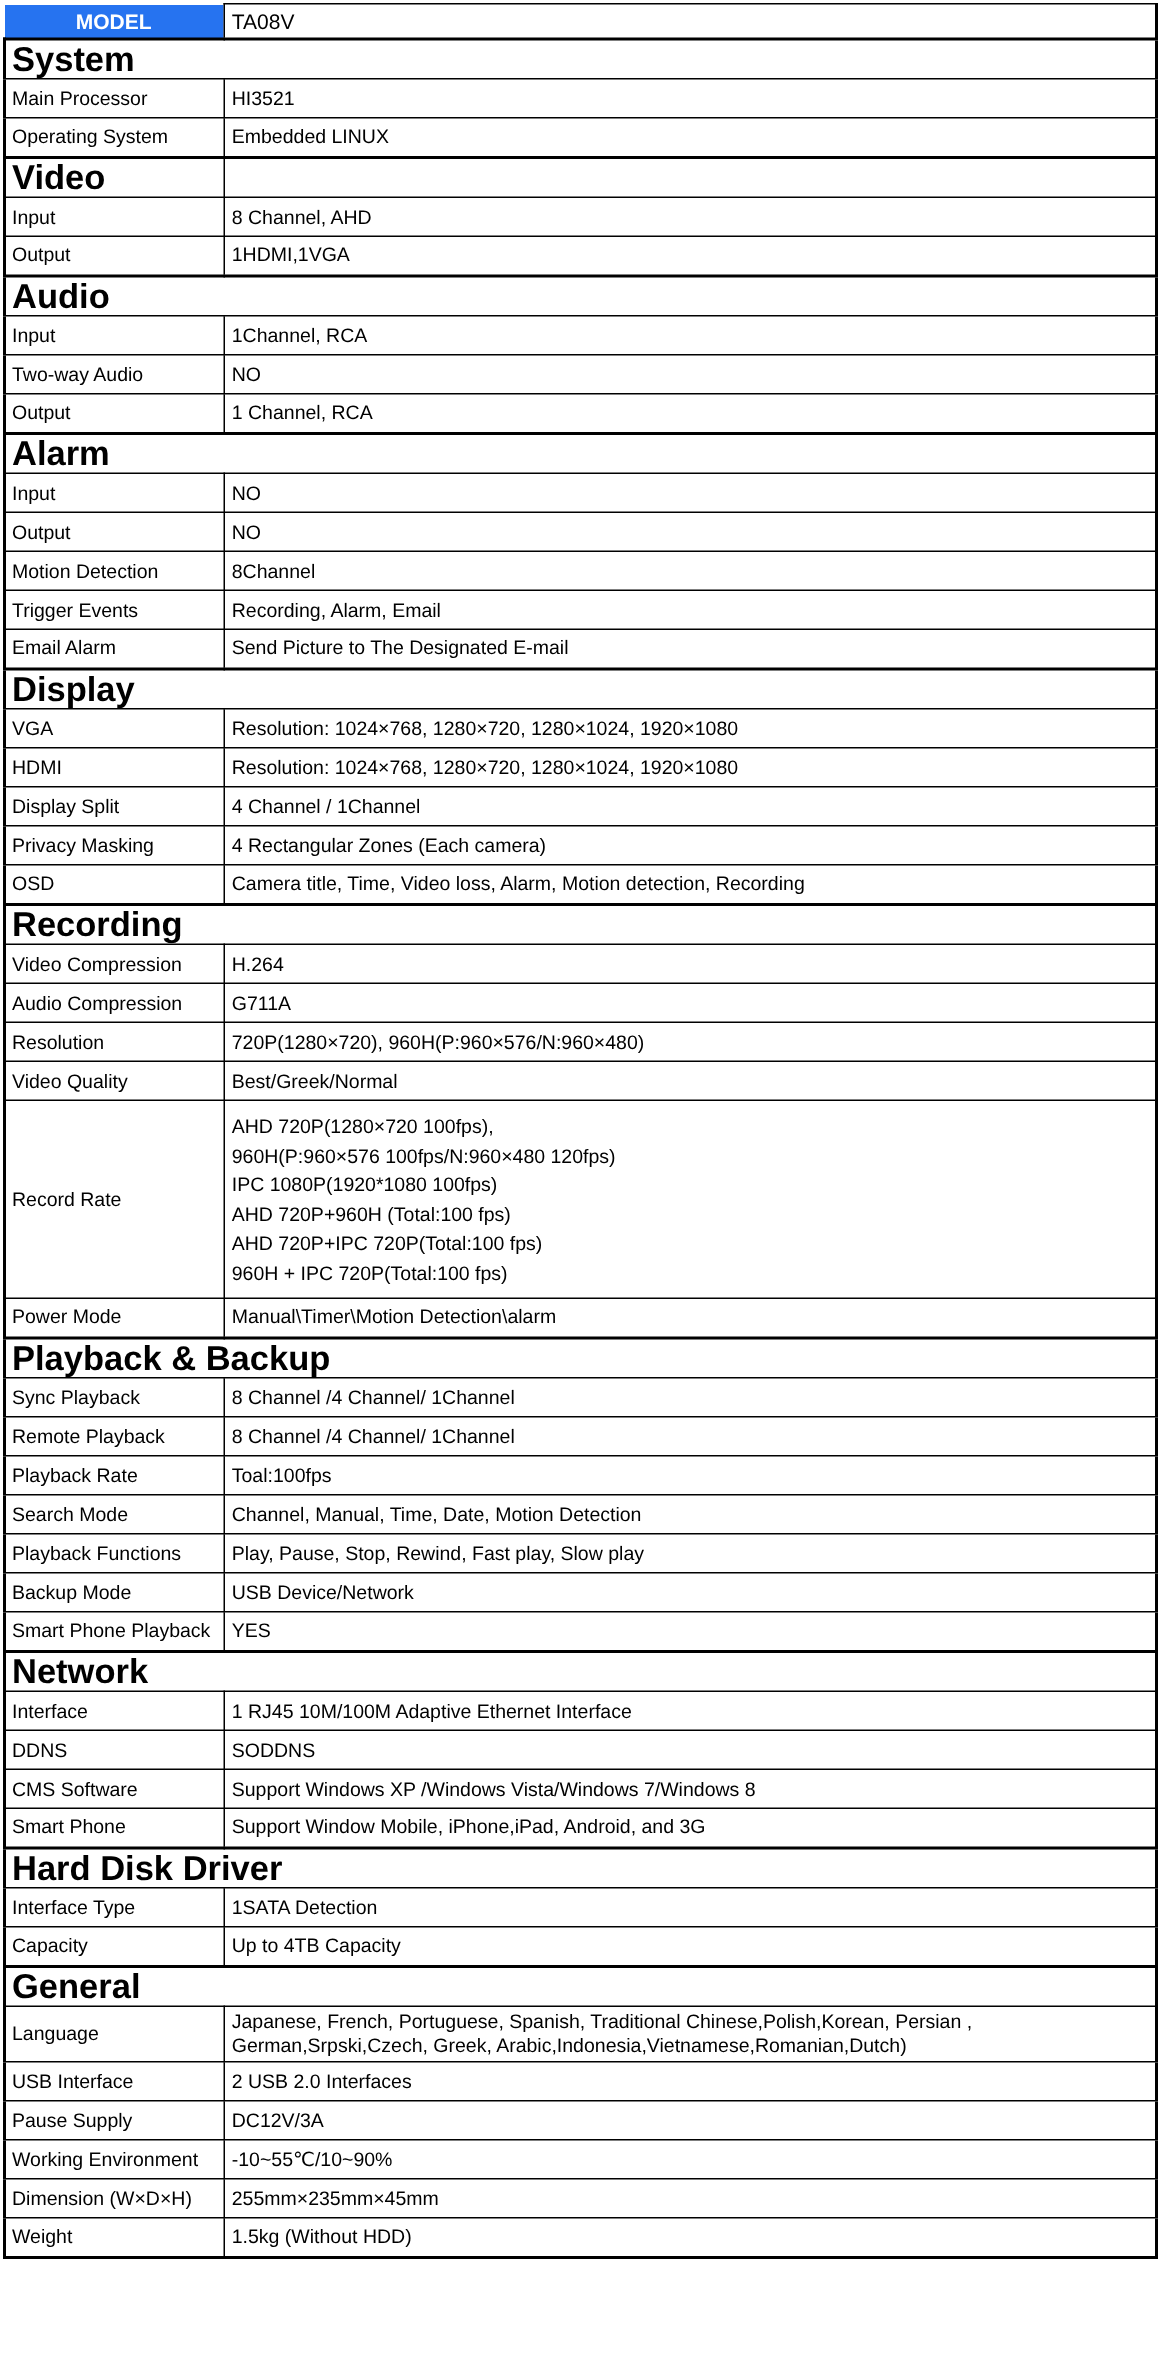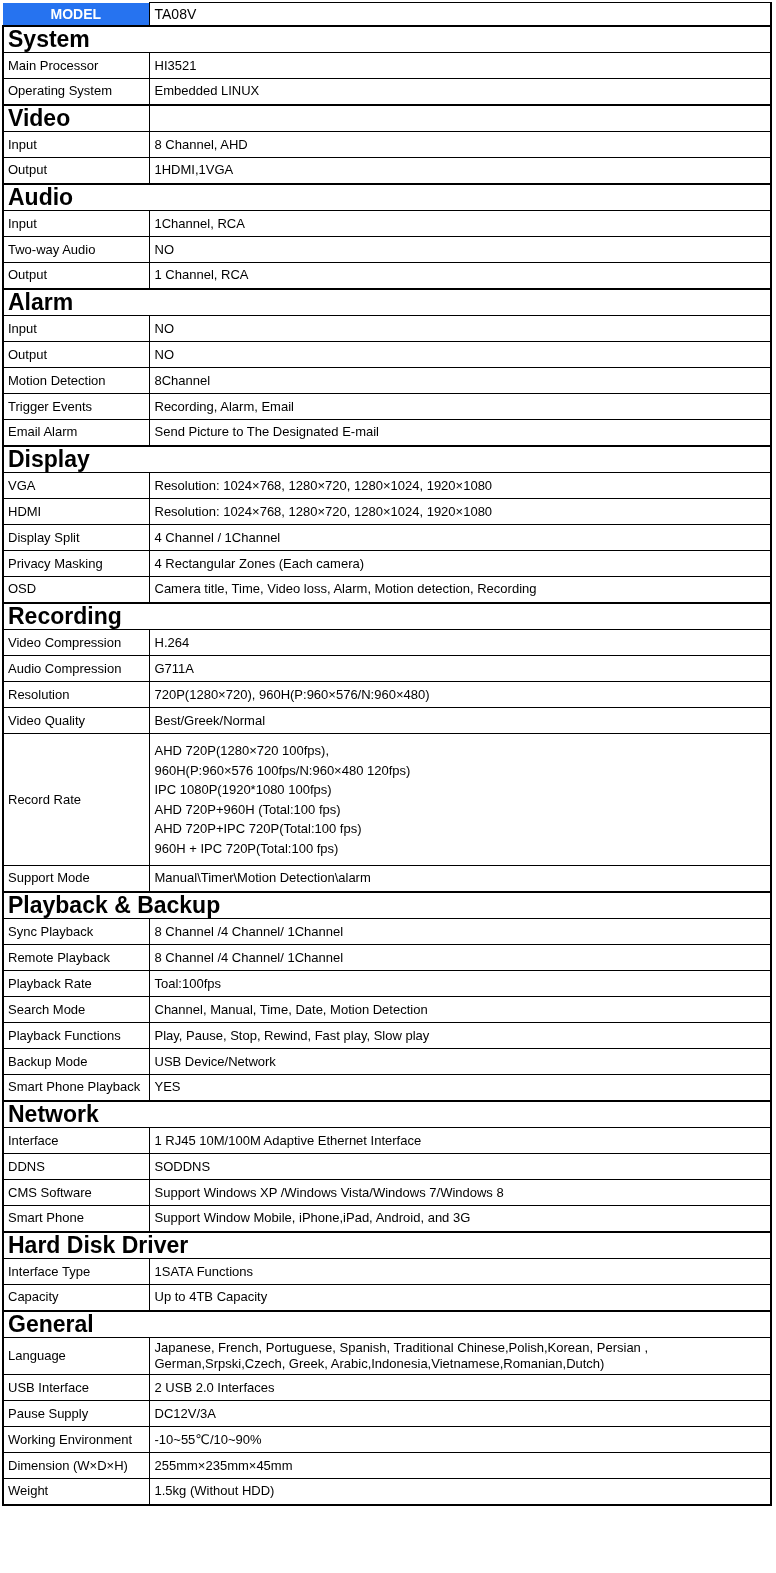--- a/index.html
+++ b/index.html
@@ -196,21 +196,21 @@
         <tr class="r">
           <td class="lbl">Record Rate</td>
           <td class="val multiline">AHD 720P(1280×720 100fps),
 960H(P:960×576 100fps/N:960×480 120fps)
 IPC 1080P(1920*1080 100fps)
 AHD 720P+960H (Total:100 fps)
 AHD 720P+IPC 720P(Total:100 fps)
 960H + IPC 720P(Total:100 fps)</td>
         </tr>
         <tr class="r">
-          <td class="lbl">Support Mode</td>
+          <td class="lbl">Power Mode</td>
           <td class="val">Manual\Timer\Motion Detection\alarm</td>
         </tr>
         <tr class="section">
           <td class="sec-full" colspan="2">Playback &amp; Backup</td>
         </tr>
         <tr class="r">
           <td class="lbl">Sync Playback</td>
           <td class="val">8 Channel /4 Channel/ 1Channel</td>
         </tr>
         <tr class="r">
@@ -254,21 +254,21 @@
         </tr>
         <tr class="r">
           <td class="lbl">Smart Phone</td>
           <td class="val">Support Window Mobile, iPhone,iPad, Android, and 3G</td>
         </tr>
         <tr class="section">
           <td class="sec-full" colspan="2">Hard Disk Driver</td>
         </tr>
         <tr class="r">
           <td class="lbl">Interface Type</td>
-          <td class="val">1SATA Functions</td>
+          <td class="val">1SATA Detection</td>
         </tr>
         <tr class="r">
           <td class="lbl">Capacity</td>
           <td class="val">Up to 4TB Capacity</td>
         </tr>
         <tr class="section">
           <td class="sec-full" colspan="2">General</td>
         </tr>
         <tr class="r">
           <td class="lbl">Language</td>

